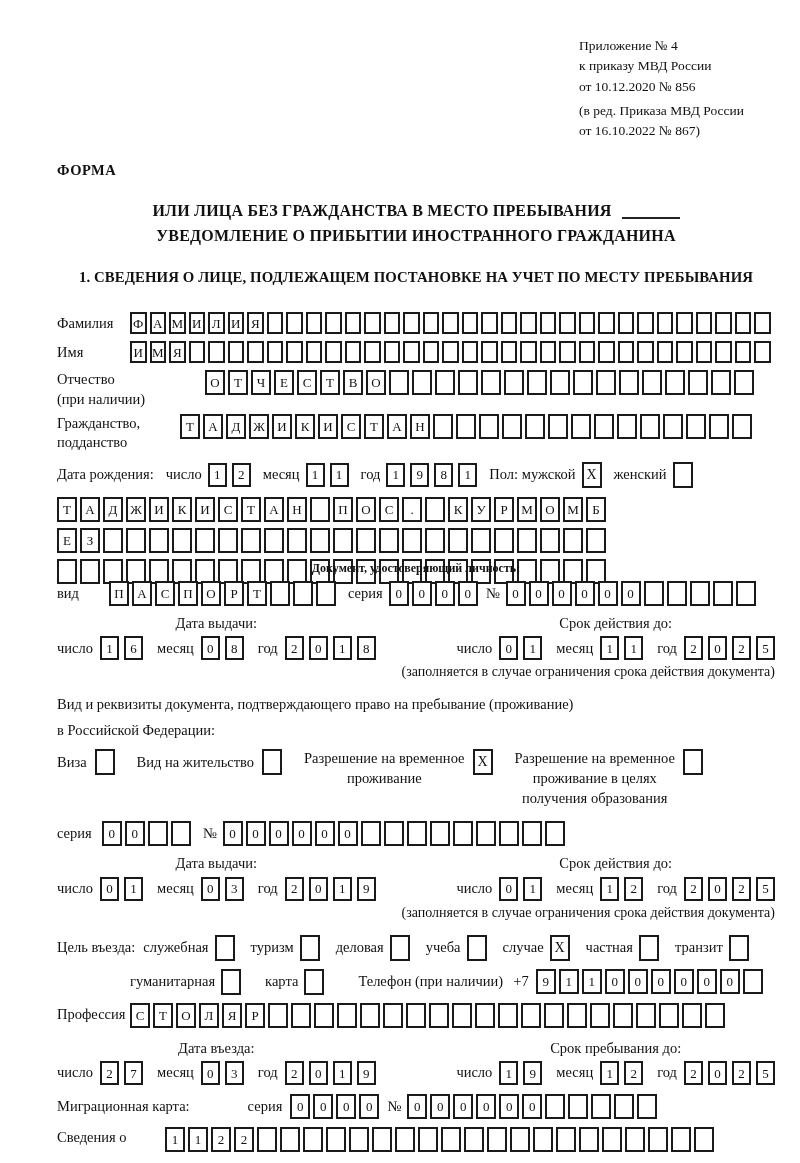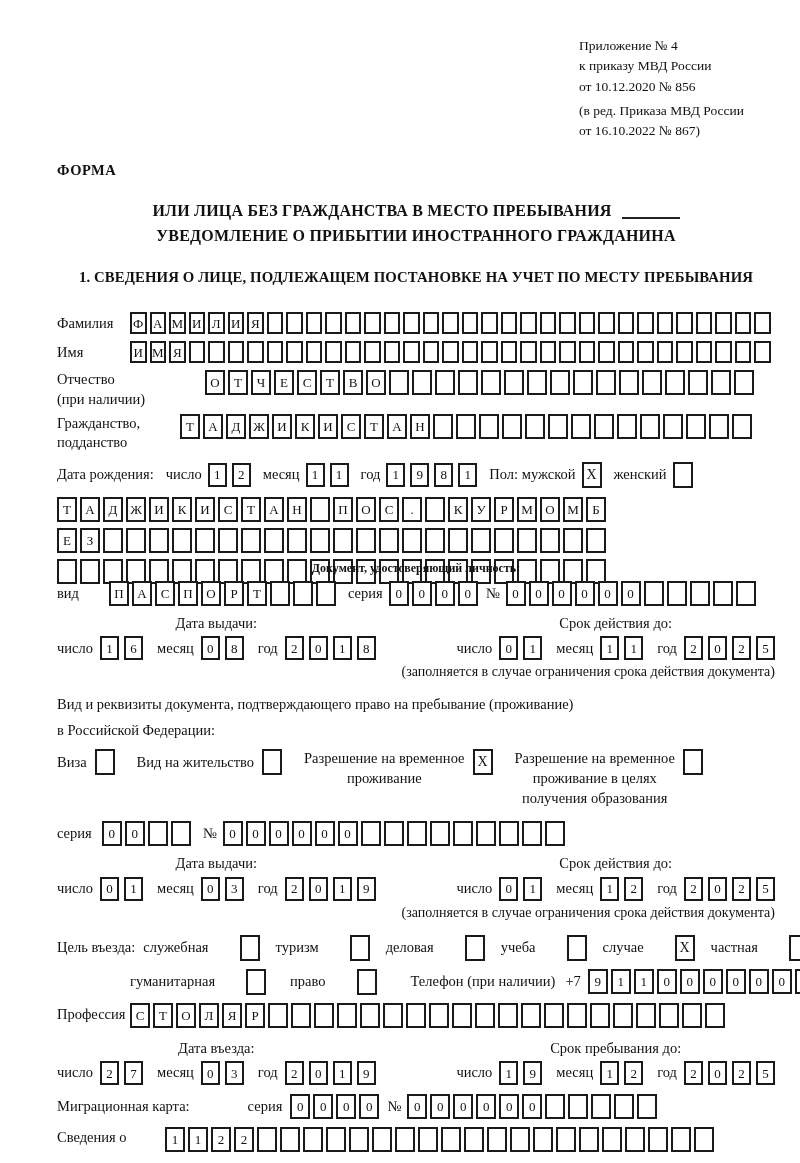--- a/index.html
+++ b/index.html
@@ -62,21 +62,21 @@
   .intro2{margin-top:6px;}
   
   .res-options{display:flex;align-items:flex-start;margin-top:9px;gap:22px;}
   .opt{display:flex;align-items:flex-start;gap:8px;}
   .opt .single{white-space:nowrap;padding-top:4px;}
   .optlines{display:flex;flex-direction:column;text-align:center;}
   .optlines div{white-space:nowrap;}
   
   .purpose-row{display:flex;align-items:center;margin-top:12px;flex-wrap:nowrap;}
   .purpose-row .plbl{margin-right:8px;white-space:nowrap;}
-  .pair{display:flex;align-items:center;margin-right:10px;gap:25px;}
+  .pair{display:flex;align-items:center;margin-right:10px;}
   .pair span:first-child{margin-right:6px;white-space:nowrap;}
   .purpose2{margin-left:73px;margin-top:8px;}
   .phone-lbl{margin:0 10px 0 18px;white-space:nowrap;}
   .phone-prefix{margin-right:7px;}
   
   .mig-gap{width:58px;}
   
   .reps{display:flex;align-items:flex-start;margin-top:8px;}
   .reps-labels div{line-height:1.5;}
   .reps-right{display:flex;flex-direction:column;gap:6px;}
@@ -608,21 +608,21 @@
   </div>
 
   <div class="purpose-row purpose2">
     <span class="pair">
       <span>гуманитарная</span>
       <span class="cells cb">
           <span class="cell"></span>
         </span>
     </span>
     <span class="pair" style="margin-left:8px;">
-      <span>право</span>
+      <span>карта</span>
       <span class="cells cb">
           <span class="cell"></span>
         </span>
     </span>
     <span class="phone-lbl">Телефон (при наличии)</span>
     <span class="phone-prefix">+7</span>
     <span class="cells m">
         <span class="cell">9</span>
         <span class="cell">1</span>
         <span class="cell">1</span>

